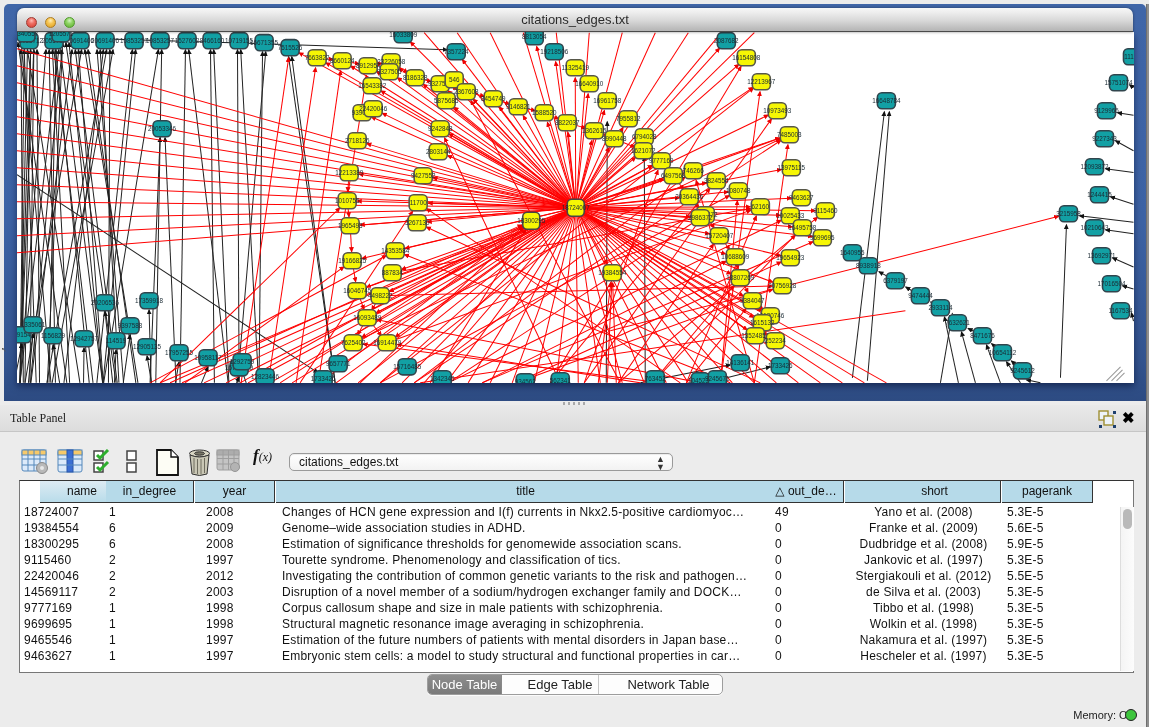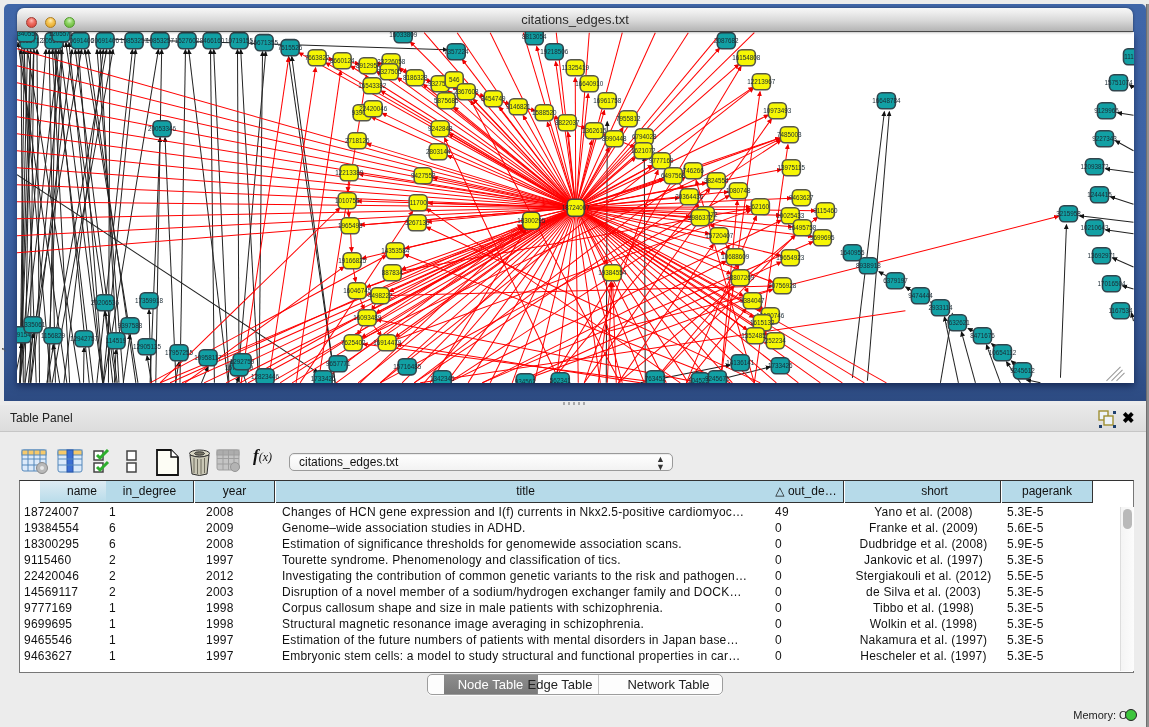--- a/index.html
+++ b/index.html
@@ -28,21 +28,21 @@
 
 
 #rstrip { position:absolute; right:0; top:4px; width:3px; height:723px; background:#8f8f8f;
   border-left:1px solid #6f6f6f; }
 
 
 #tp-head { position:absolute; left:0px; top:405px; width:1146px; height:27px;
   background:linear-gradient(180deg,#e9e9e9,#dcdcdc); border-bottom:1px solid #c6c6c6; }
 #grip { position:absolute; left:563px; top:402px; width:22px; height:4px;
   background:repeating-linear-gradient(90deg,#aaa 0 2px,transparent 2px 5px); }
-#tp-head .cap { position:absolute; left:10px; top:6px; font-size:12px; color:#222; }
+#tp-head .cap { position:absolute; left:10px; top:6px; font-size:12px; color:#222;font-family:Liberation Serif, serif; }
 #float-ic { position:absolute; left:1098px; top:5px; width:19px; height:19px; }
 #close-ic { position:absolute; left:1122px; top:4px; font-size:15px; font-weight:bold;
   color:#000; }
 
 #toolbar { position:absolute; left:5px; top:432px; width:1141px; height:48px; background:#ececec; }
 .tbi { position:absolute; top:17px; }
 #combo { position:absolute; left:284px; top:21px; width:384px; height:18px;
   background:linear-gradient(180deg,#ffffff,#f2f2f2); border:1px solid #9a9a9a; border-radius:5px;
   font-size:12px; color:#111; line-height:16px; padding-left:9px;
   box-shadow:inset 0 1px 1px rgba(0,0,0,.08); }
@@ -71,22 +71,22 @@
 #vscroll { position:absolute; left:1100px; top:26px; width:14px; height:164px;
   background:linear-gradient(90deg,#f4f4f4,#fcfcfc); border-left:1px solid #ddd; }
 #vthumb { position:absolute; left:2px; top:2px; width:9px; height:20px; background:#b9b9b9;
   border-radius:5px; }
 
 
 #tabs { position:absolute; left:427px; top:674px; width:296px; height:21px;
   border:1px solid #9d9d9d; border-radius:5px; background:#fdfdfd; overflow:hidden;
   font-size:13px; color:#222; box-shadow:0 1px 0 rgba(255,255,255,.8);}
 #tabs div { position:absolute; top:0; height:21px; line-height:20px; text-align:center; }
-#tab1 { left:0; width:94px; background:linear-gradient(180deg,#8d8d8d,#787878); color:#fff;
-  border-right:1px solid #888;margin-left:16px; }
+#tab1 { left:0; width:74px; background:linear-gradient(180deg,#8d8d8d,#787878); color:#fff;
+  border-right:1px solid #888; }
 #tab2 { left:94px; width:77px; border-right:1px solid #c6c6c6; }
 #tab3 { left:185px; width:111px; }
 
 #mem { position:absolute; right:14px; top:709px; font-size:11px; color:#222; }
 #memdot { position:absolute; right:12px; top:709px; width:12px; height:12px; border-radius:50%;
   background:#3dc53d; border:1px solid #222; }
 </style></head>
 <body>
 <div id="root">
   <div id="bluewin">

